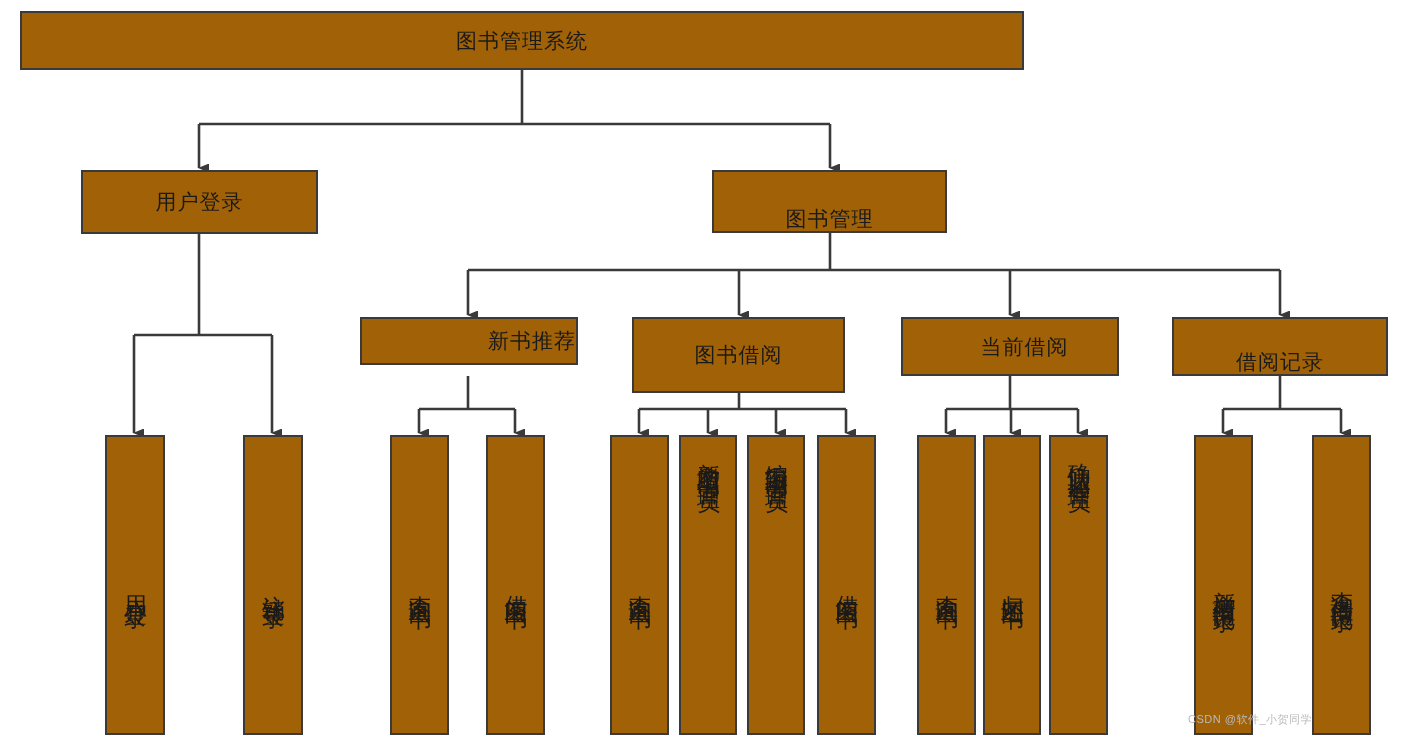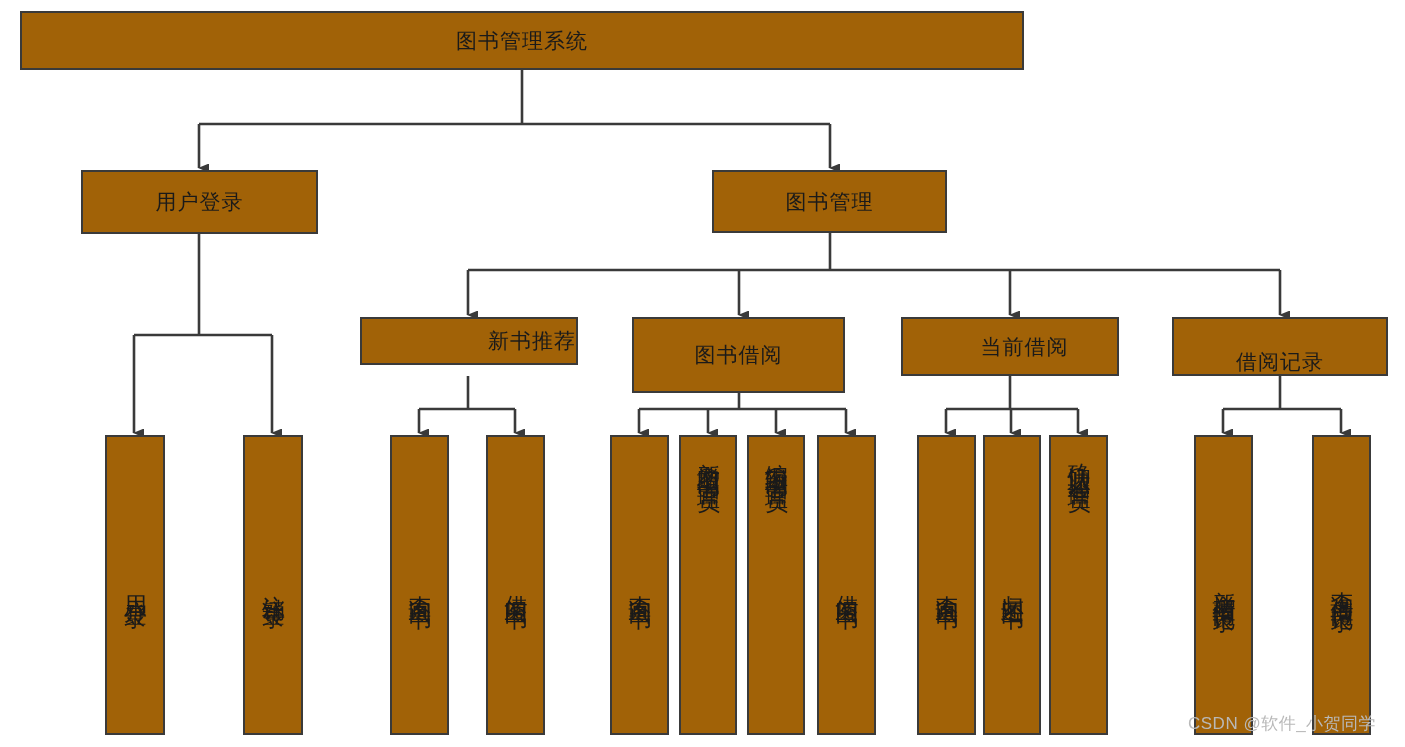--- a/index.html
+++ b/index.html
@@ -18,21 +18,21 @@
   .node .lbl{display:block;text-align:center;line-height:1.12;}
   .h-node .lbl{font-size:21px;letter-spacing:1px;}
   .v-node .lbl{
     writing-mode:vertical-rl;text-orientation:upright;
     font-size:23px;letter-spacing:4px;white-space:nowrap;
   }
   .v-node{padding-top:8px;align-items:flex-start;}
   .v-node.centerv{align-items:center;padding-top:0;}
   .watermark{
     position:absolute;left:1188px;top:712px;
-    font-size:17px;color:#b9b9b9;white-space:nowrap;
+    font-size:11px;color:#b9b9b9;white-space:nowrap;
     letter-spacing:0.5px;
   }
 </style>
 </head>
 <body>
 
 <div id="stage">
 
   <svg id="wires" viewBox="0 0 1405 747" xmlns="http://www.w3.org/2000/svg">
     <defs>
@@ -84,21 +84,21 @@
     </g>
   </svg>
 
   <div class="node h-node" style="left:20px;top:11px;width:1004px;height:59px;">
     <span class="lbl">图书管理系统</span>
   </div>
 
   <div class="node h-node" style="left:81px;top:170px;width:237px;height:64px;">
     <span class="lbl">用户登录</span>
   </div>
-  <div class="node h-node" style="left:712px;top:170px;width:235px;height:63px;">
+  <div class="node h-node" style="left:712px;top:170px;width:235px;height:63px;align-items:flex-end;">
     <span class="lbl">图书管理</span>
   </div>
 
   <div class="node h-node" style="left:360px;top:317px;width:218px;height:48px;justify-content:flex-end;">
     <span class="lbl">新书推荐</span>
   </div>
   <div class="node h-node" style="left:632px;top:317px;width:213px;height:76px;">
     <span class="lbl">图书借阅</span>
   </div>
   <div class="node h-node" style="left:901px;top:317px;width:218px;height:59px;padding-left:29px;">

